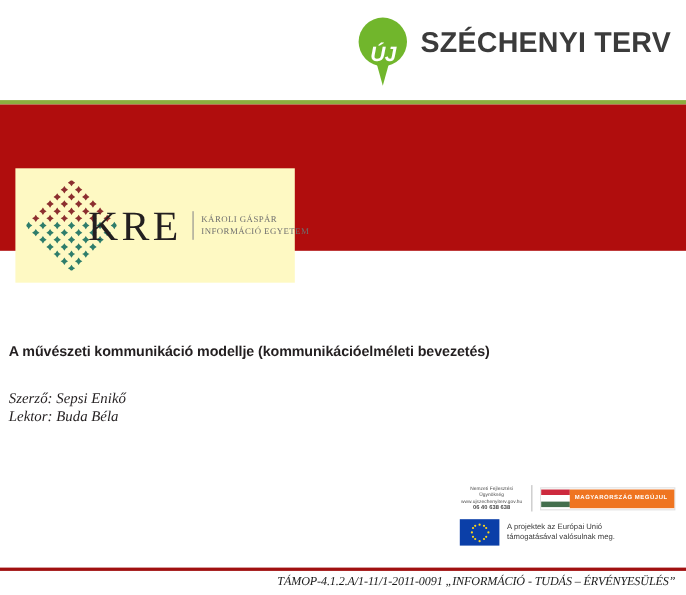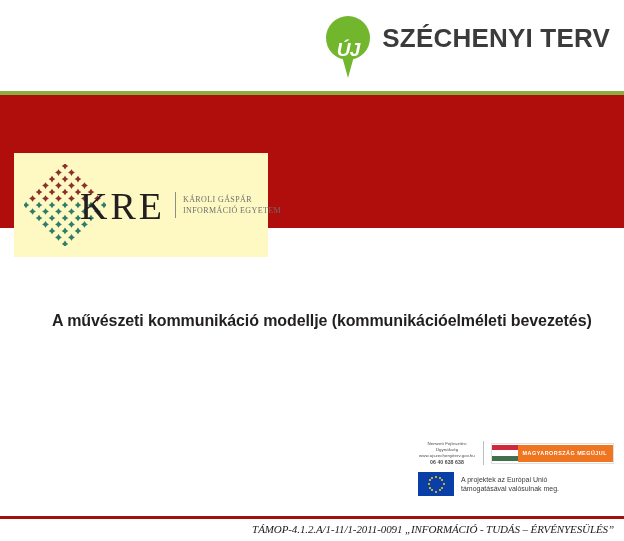--- a/index.html
+++ b/index.html
@@ -153,27 +153,26 @@
     font-weight: bold;
     color: #231f20;
     font-stretch: condensed;
     letter-spacing: -0.2px;
     white-space: nowrap;
   }
   .title-sub {
     position: absolute;
     left: 8px;
     top: 312px;
-    font-size: 16px;
+    font-size: 13px;
     font-weight: bold;
     color: #231f20;
     font-stretch: condensed;
     letter-spacing: -0.1px;
     white-space: nowrap;
-    margin-left: 44px;
   }
   .credits {
     position: absolute;
     left: 8px;
     top: 353px;
     font-family: "Liberation Serif", serif;
     font-style: italic;
     font-size: 13.5px;
     line-height: 17px;
     color: #231f20;
@@ -369,20 +368,24 @@
       <div class="kre-letters">KRE</div>
       <div class="kre-sep"></div>
       <div class="kre-sub">
         <div>KÁROLI GÁSPÁR</div>
         <div>INFORMÁCIÓ EGYETEM</div>
       </div>
     </div>
   </div>
 
   <div class="title-sub">A művészeti kommunikáció modellje (kommunikációelméleti bevezetés)</div>
+  <div class="credits">
+    <div>Szerző: Sepsi Enikő</div>
+    <div>Lektor: Buda Béla</div>
+  </div>
 
   <div class="footer-logos">
     <div class="fl-row-top">
       <div class="nfu-block">
         <div>Nemzeti Fejlesztési Ügynökség</div>
         <div>www.ujszechenyiterv.gov.hu</div>
         <div class="nfu-phone">06 40 638 638</div>
       </div>
       <div class="fl-divider"></div>
       <div class="hu-badge">

